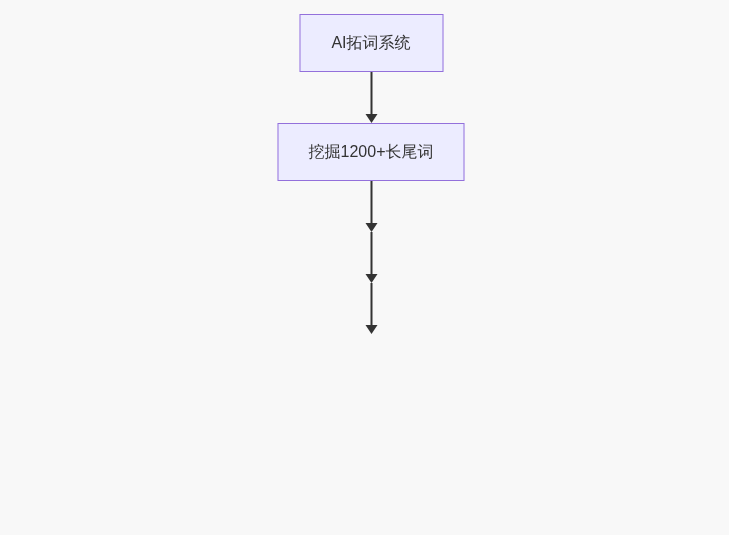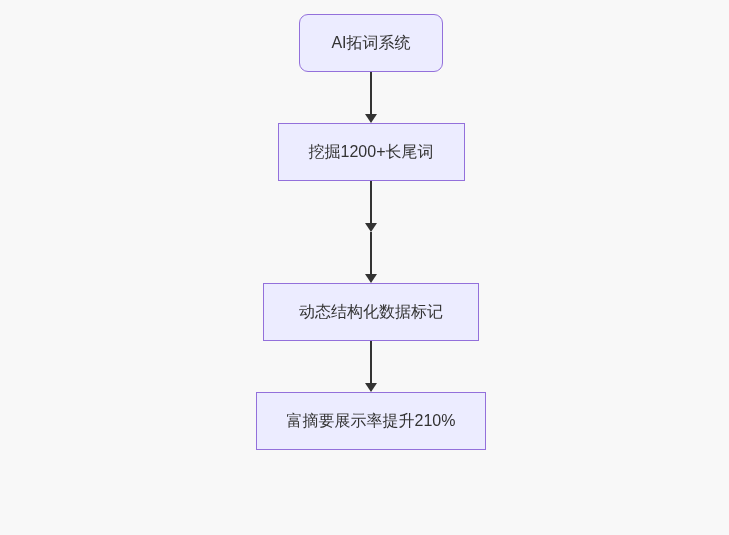--- a/index.html
+++ b/index.html
@@ -36,21 +36,21 @@
     background: #ECECFF;
     border: 1px solid #9370DB;
     color: #333333;
     font-size: 16px;
     line-height: 1;
     white-space: nowrap;
     padding: 0 10px;
   }
 
   
-  .node.n1 { min-width: 144px; border-radius: 9px; }
+  .node.n1 { min-width: 144px; }
   .node.n2 { min-width: 187px; }
   .node.n3 { min-width: 221px; }
   .node.n4 { min-width: 216px; }
   .node.n5 { min-width: 230px; }
 
   .edge {
     height: 51px;
     display: flex;
     flex-direction: column;
     align-items: center;
@@ -93,27 +93,21 @@
       <div class="edge-line"></div>
       <div class="edge-head"></div>
     </div>
 
 
     <div class="edge">
       <div class="edge-line"></div>
       <div class="edge-head"></div>
     </div>
 
-    <div class="node n4">
-      <span>动态结构化数据标记</span>
-    </div>
 
     <div class="edge">
       <div class="edge-line"></div>
       <div class="edge-head"></div>
     </div>
 
-    <div class="node n5">
-      <span>富摘要展示率提升210%</span>
-    </div>
 
   </div>
 </div>
 
 </body></html>

